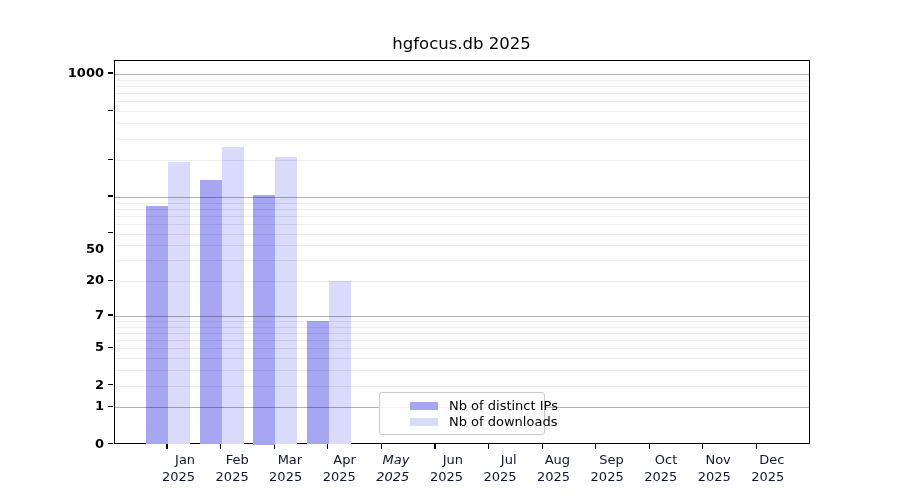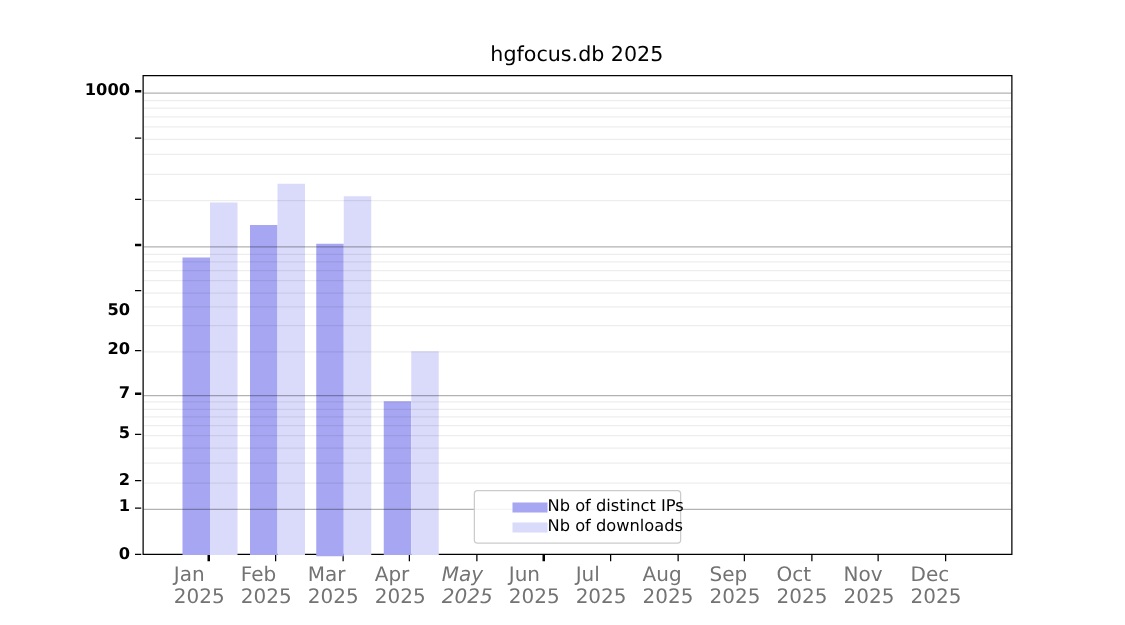--- a/index.html
+++ b/index.html
@@ -19,30 +19,30 @@
   .gridline{position:absolute;left:0;right:0;height:1px;z-index:2;}
   .gridline.major{background:rgba(0,0,0,0.30);}
   .gridline.minor{background:rgba(0,0,0,0.07);}
   .ytick{position:absolute;width:5px;height:1.3px;background:#000;}
   .xtick{position:absolute;width:1.3px;height:5px;background:#000;}
   .ylabel{
     position:absolute;left:0;width:104px;text-align:right;
     font-size:13px;line-height:18px;color:#000;font-weight:bold;
   }
   .xlabel{
-    position:absolute;width:56px;text-align:left;
-    font-size:16px;line-height:16.5px;color:#737373;white-space:pre-line;
+    position:absolute;width:56px;text-align:right;
+    font-size:13px;line-height:16.5px;color:#0f172a;white-space:pre-line;
   }
   .legend{
     position:absolute;left:379px;top:392px;width:166px;height:43px;box-sizing:border-box;
     background:rgba(255,255,255,0.85);border:1px solid #cbcbcb;border-radius:3px;
     padding:5px 8px 5px 6px;display:flex;flex-direction:column;justify-content:space-between;
     z-index:4;
   }
-  .legend-row{display:flex;align-items:center;padding-left:24px;}
+  .legend-row{display:flex;align-items:center;gap:11px;padding-left:24px;}
   .legend-swatch{width:28px;height:8.5px;flex:0 0 auto;}
   .legend-label{font-size:13px;line-height:16px;white-space:nowrap;color:#000;}
 </style>
 </head>
 <body>
 
 <div class="figure">
   <div class="chart-title">hgfocus.db 2025</div>
   <div class="plot-area" id="plot">
       <div class="bar" style="left: 31.6px; top: 144.7px; width: 22px; height: 238.8px; background: rgb(166, 166, 243);"></div>

